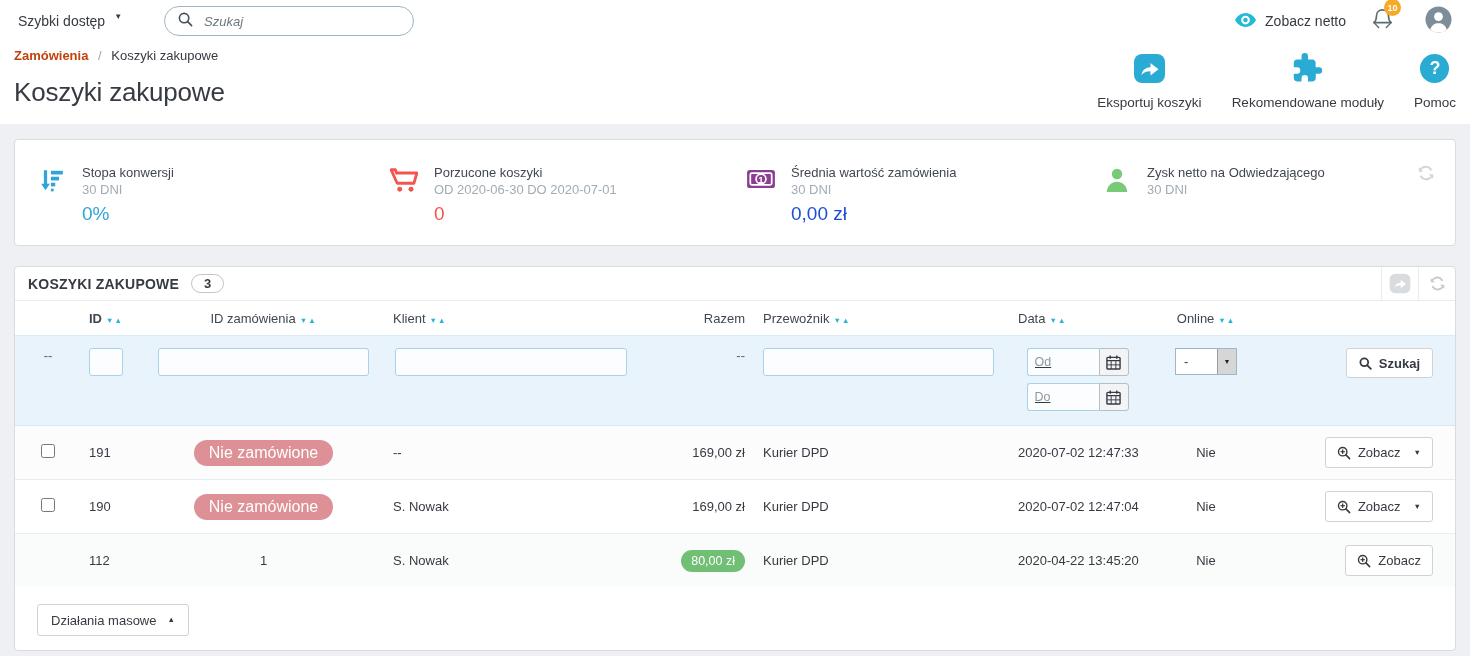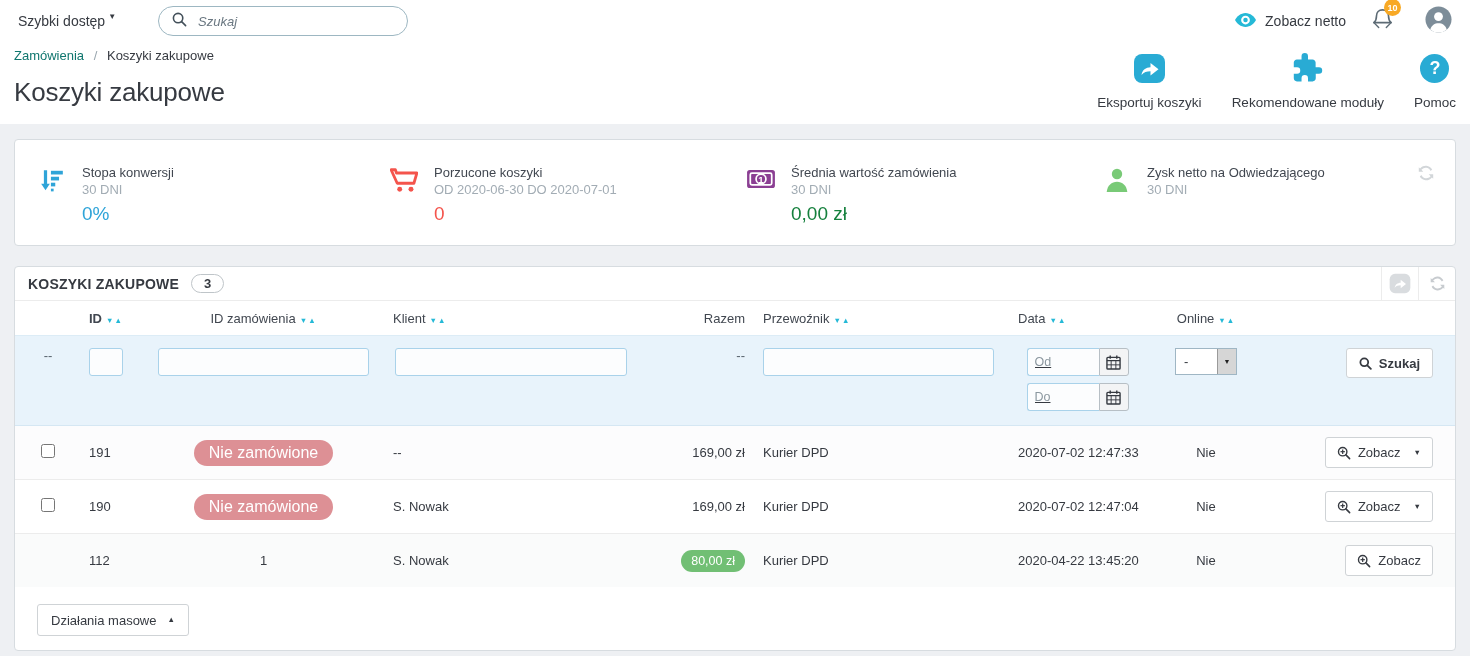--- a/index.html
+++ b/index.html
@@ -1,34 +1,34 @@
 <!DOCTYPE html>
 <html><head>
 <meta charset="utf-8">
 <style>
   * { box-sizing: border-box; margin: 0; padding: 0; }
   html,body { width:1470px; height:656px; overflow:hidden; }
   body { font-family:"Liberation Sans", sans-serif; background:#eef0f3; color:#363a41; }
 
   
   .topbar { height:42px; background:#fff; display:flex; align-items:center; padding:0 18px; }
-  .quick-access { display:flex; align-items:flex-start; gap:3px; font-size:14px; color:#363a41; cursor:pointer; margin-right:42px; }
+  .quick-access { display:flex; align-items:flex-start; gap:9px; font-size:14px; color:#363a41; cursor:pointer; margin-right:42px; }
   .caret { font-size:8px; color:#363a41; line-height:1; }
   .search-pill { width:250px; height:30px; border:1.5px solid #9db7c2; border-radius:16px; display:flex; align-items:center; padding:0 13px; gap:11px; background:#fff; }
   .search-pill input { border:0; outline:0; flex:1; font-family:"Liberation Sans",sans-serif; font-size:13px; font-style:italic; color:#555; background:transparent; }
   .search-pill input::placeholder { color:#6a7781; font-style:italic; }
   .topbar-right { margin-left:auto; display:flex; align-items:center; gap:26px; }
   .shop-link { display:flex; align-items:center; gap:9px; font-size:14px; color:#363a41; cursor:pointer; }
   .bell-wrap { position:relative; cursor:pointer; margin-right:6px; }
   .notif-badge { position:absolute; top:-9px; right:-8px; background:#f8a925; color:#fff; font-size:9px; font-weight:bold; min-width:17px; height:17px; border-radius:9px; display:flex; align-items:center; justify-content:center; padding:0 3px; }
 
   
   .page-header { background:#fff; padding:6px 18px 16px 14px; position:relative; }
   .breadcrumb { font-size:13px; margin-bottom:14px; }
-  .breadcrumb .bc-parent { color:#0f766e; }
+  .breadcrumb .bc-parent { color:#c2410c;font-weight:bold; }
   .breadcrumb .bc-sep { color:#9aa7af; margin:0 6px; }
   .breadcrumb .bc-current { color:#363a41; }
   .page-title { font-size:26px; font-weight:500; color:#363a41; letter-spacing:-0.2px; }
   .header-actions { position:absolute; right:14px; top:8px; display:flex; align-items:flex-end; gap:30px; }
   .header-action { display:flex; flex-direction:column; align-items:center; gap:9px; cursor:pointer; }
   .header-action .ha-label { font-size:13.5px; color:#363a41; white-space:nowrap; }
   .ha-icon-box { height:36px; display:flex; align-items:center; justify-content:center; }
 
   
   .content { padding:15px 14px; }
@@ -36,21 +36,21 @@
   
   .kpi-card { background:#fff; border:1px solid #d7dce0; border-radius:4px; height:107px; display:flex; padding:25px 22px 0 22px; position:relative; margin-bottom:20px; }
   .kpi { display:flex; gap:15px; align-items:flex-start; }
   .kpi-1 { flex:0 0 352px; } .kpi-2 { flex:0 0 357px; } .kpi-3 { flex:0 0 356px; } .kpi-4 { flex:1; }
   .kpi-icon { width:30px; flex:0 0 30px; display:flex; justify-content:center; padding-top:2px; }
   .kpi-title { font-size:13px; color:#414750; }
   .kpi-sub { font-size:13px; color:#a2acb4; margin-top:2px; }
   .kpi-value { font-size:19px; margin-top:6px; }
   .kpi-value-blue { color:#2fa4d8; }
   .kpi-value-red { color:#f4544c; }
-  .kpi-value-purple { color:#15803d; }
+  .kpi-value-purple { color:#1d4ed8; }
   .kpi-refresh { position:absolute; top:24px; right:20px; cursor:pointer; }
 
   
   .panel { background:#fff; border:1px solid #d7dce0; border-radius:4px; padding-bottom:14px; }
   .panel-header { height:34px; display:flex; align-items:center; padding-left:13px; border-bottom:1px solid #ececec; }
   .panel-title { font-size:14px; font-weight:bold; color:#363a41; letter-spacing:0.2px; }
   .count-badge { margin-left:12px; border:1px solid #bfc5c9; border-radius:12px; padding:1px 12px; font-size:13px; font-weight:bold; color:#363a41; background:#fff; }
   .panel-header-tools { margin-left:auto; display:flex; align-self:stretch; }
   .ph-tool { width:37px; display:flex; align-items:center; justify-content:center; border-left:1px solid #ececec; cursor:pointer; }
 

